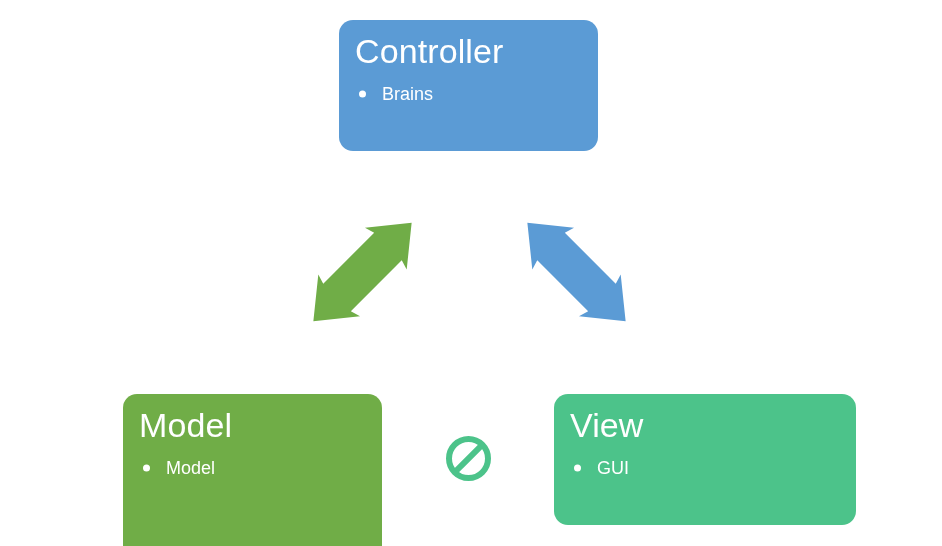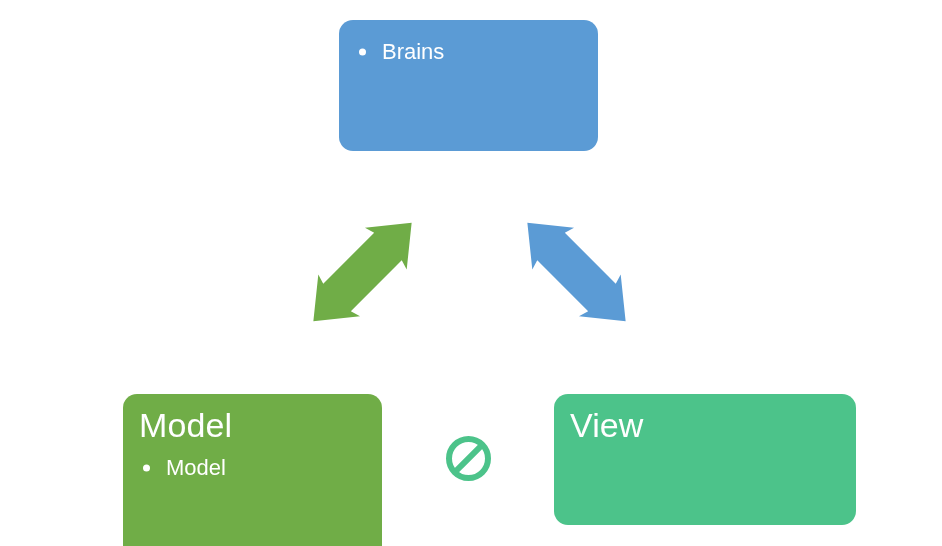--- a/index.html
+++ b/index.html
@@ -33,21 +33,21 @@
     color: #ffffff;
     white-space: nowrap;
     letter-spacing: 0.1px;
   }
   .node-bullets {
     list-style: none;
     margin: 6px 0 0 0;
     padding: 0;
   }
   .node-bullets li {
-    font-size: 22px;
+    font-size: 18px;
     line-height: 32px;
     color: #ffffff;
     position: relative;
     padding-left: 27px;
     white-space: nowrap;
   }
   .node-bullets li .bullet-dot {
     position: absolute;
     left: 4px;
     top: 50%;
@@ -102,40 +102,47 @@
     width: 45px;
     height: 45px;
   }
 </style>
 </head>
 <body>
 
 <div id="canvas">
 
   <div class="node" id="node-controller" style="background: rgb(91, 155, 213); color: rgb(255, 255, 255);">
+    <div class="node-title">Controller</div>
     <ul class="node-bullets">
       <li>
         <span class="bullet-dot"></span>
         <span>Brains</span>
       </li>
     </ul>
   </div>
 
   <div class="node" id="node-model" style="background: rgb(112, 173, 71); color: rgb(255, 255, 255);">
     <div class="node-title">Model</div>
     <ul class="node-bullets">
       <li>
         <span class="bullet-dot"></span>
         <span>Model</span>
       </li>
     </ul>
   </div>
 
   <div class="node" id="node-view" style="background: rgb(76, 195, 138); color: rgb(255, 255, 255);">
     <div class="node-title">View</div>
+    <ul class="node-bullets">
+      <li>
+        <span class="bullet-dot"></span>
+        <span>GUI</span>
+      </li>
+    </ul>
   </div>
 
   <svg class="arrow-svg" id="arrow-model-controller" viewBox="0 0 105 138" width="105" height="138">
     <g transform="rotate(45 52.5 69)">
       <path fill="#70AD47" d="M 52.5 -0.5
                L 82 36
                L 72 33
                L 72 105
                L 82 102
                L 52.5 138.5

